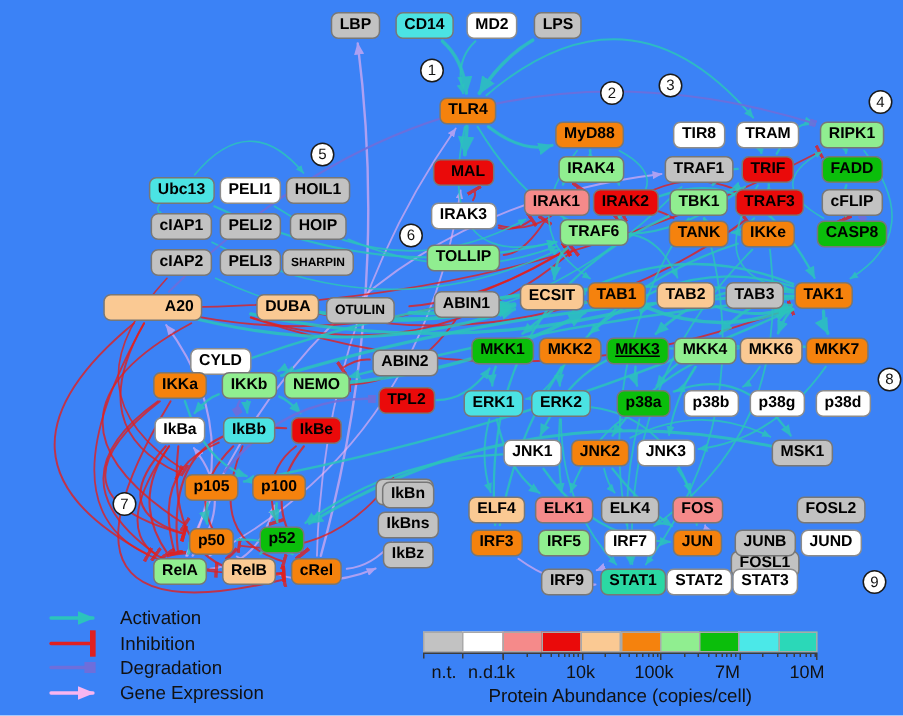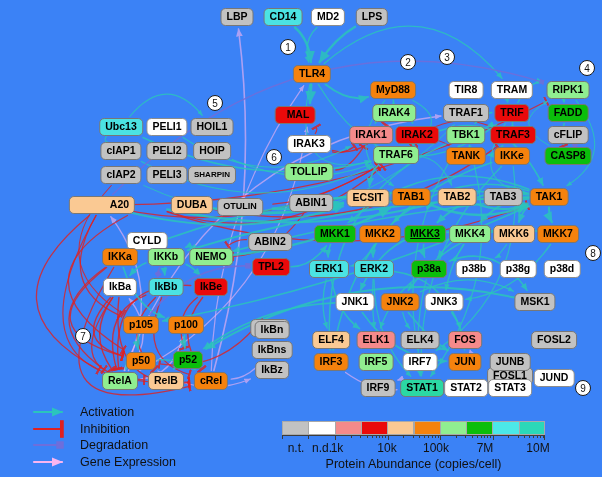--- a/index.html
+++ b/index.html
@@ -203,21 +203,21 @@
         <path d="M149.6,314.5 Q191.5,263.5 249.3,266.0" fill="none" stroke="#6E6EDB" stroke-width="1.6" opacity="0.9" stroke-linecap="round" marker-end="url(#m-d)"></path>
         <path d="M112.6,194.5 Q300.5,7.7 543.1,82.3" fill="none" stroke="#6E6EDB" stroke-width="1.4" opacity="0.9" stroke-linecap="round" marker-end="url(#m-d)"></path>
         <path d="M573.4,148.3 Q575.4,145.5 574.3,144.0" fill="none" stroke="#6E6EDB" stroke-width="1.4" opacity="0.9" stroke-linecap="round" marker-end="url(#m-d)"></path>
       </svg></div>
   <div id="nodes">
       <div class="node c-gray" style="left: 237px; top: 17px;">LBP</div>
       <div class="node c-cyan" style="left: 283px; top: 17px;">CD14</div>
       <div class="node c-white" style="left: 328px; top: 17px;">MD2</div>
       <div class="node c-gray" style="left: 372px; top: 17px;">LPS</div>
       <div class="node c-orange" style="left: 312px; top: 74px;">TLR4</div>
-      <div class="node c-red" style="left: 295px; top: 115px; padding-left: 11px;">MAL</div>
+      <div class="node c-red" style="left: 309px; top: 115px; padding-left: 11px;">MAL</div>
       <div class="node c-white" style="left: 309px; top: 144px;">IRAK3</div>
       <div class="node c-lightgreen" style="left: 309px; top: 172px;">TOLLIP</div>
       <div class="node c-orange" style="left: 393px; top: 90px;">MyD88</div>
       <div class="node c-lightgreen" style="left: 394px; top: 113px;">IRAK4</div>
       <div class="node c-salmon" style="left: 371px; top: 135px;">IRAK1</div>
       <div class="node c-red" style="left: 417px; top: 135px;">IRAK2</div>
       <div class="node c-lightgreen" style="left: 396px; top: 155px;">TRAF6</div>
       <div class="node c-white" style="left: 466px; top: 90px;">TIR8</div>
       <div class="node c-white" style="left: 512px; top: 90px;">TRAM</div>
       <div class="node c-gray" style="left: 466px; top: 113px;">TRAF1</div>
@@ -288,21 +288,21 @@
       <div class="node c-salmon" style="left: 376px; top: 340px;">ELK1</div>
       <div class="node c-gray" style="left: 420px; top: 340px;">ELK4</div>
       <div class="node c-salmon" style="left: 465px; top: 340px;">FOS</div>
       <div class="node c-gray" style="left: 510px; top: 340px; margin-top: 36px;">FOSL1</div>
       <div class="node c-gray" style="left: 554px; top: 340px;">FOSL2</div>
       <div class="node c-orange" style="left: 331px; top: 362px;">IRF3</div>
       <div class="node c-lightgreen" style="left: 376px; top: 362px;">IRF5</div>
       <div class="node c-white" style="left: 420px; top: 362px;">IRF7</div>
       <div class="node c-orange" style="left: 465px; top: 362px;">JUN</div>
       <div class="node c-gray" style="left: 510px; top: 362px;">JUNB</div>
-      <div class="node c-white" style="left: 554px; top: 378px;">JUND</div>
+      <div class="node c-white" style="left: 554px; top: 362px;">JUND</div>
       <div class="node c-gray" style="left: 378px; top: 388px;">IRF9</div>
       <div class="node c-teal" style="left: 422px; top: 388px;">STAT1</div>
       <div class="node c-white" style="left: 466px; top: 388px;">STAT2</div>
       <div class="node c-white" style="left: 510px; top: 388px;">STAT3</div>
     </div>
   <div id="steps">
       <div class="step" style="left: 288px; top: 47px;">1</div>
       <div class="step" style="left: 408px; top: 62px;">2</div>
       <div class="step" style="left: 447px; top: 57px;">3</div>
       <div class="step" style="left: 587px; top: 68px;">4</div>

